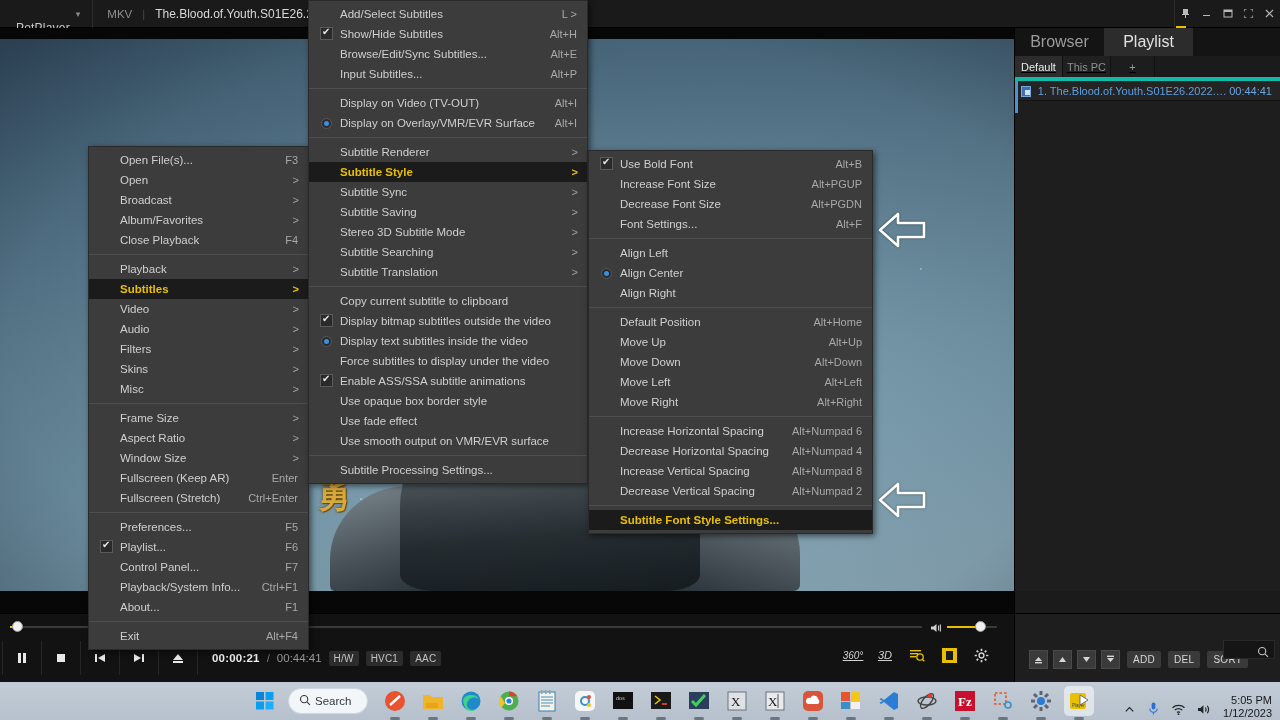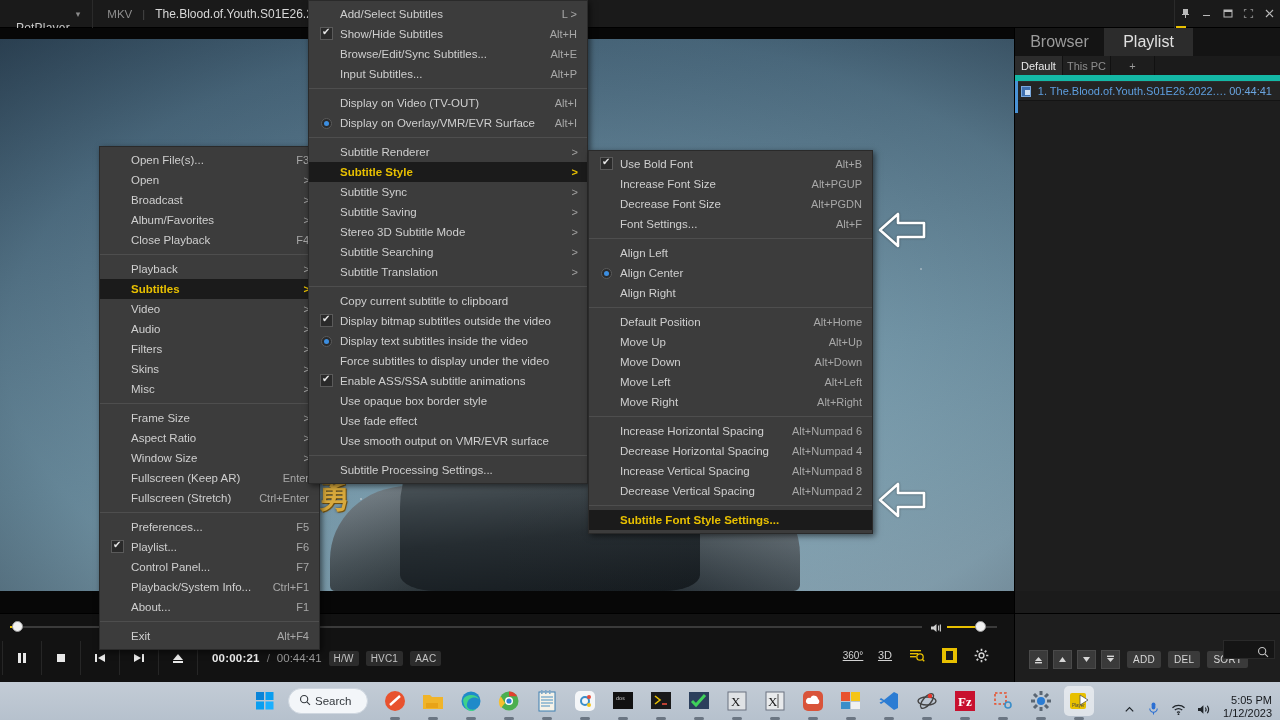--- a/index.html
+++ b/index.html
@@ -84,21 +84,21 @@
   
   .plpanel {
     position:absolute; left:1014px; top:28px; width:266px; height:585px;
     background:#1b1b1b; border-left:1px solid #000;
   }
   .pl-tabs { display:flex; height:28px; background:#121212; }
   .pl-tab { flex:0 0 auto; width:89px; height:28px; display:flex; align-items:center;
             justify-content:center; font-size:16px; color:#9b9b9b; background:#141414; }
   .pl-tab.active { background:#2c2c2c; color:#e0e0e0; }
   .pl-tabs-rest { flex:1 1 auto; background:#141414; }
-  .pl-subtabs { display:flex; height:25px; background:#a21caf; border-bottom:6px solid #14b8a6;}
+  .pl-subtabs { display:flex; height:25px; background:#a21caf; border-bottom:4px solid #14b8a6;text-decoration:underline;}
   .pl-subtab { flex:0 0 auto; width:48px; display:flex; align-items:center; justify-content:center;
                font-size:11px; color:#8e8e8e; background:#202020; border-right:1px solid #111;}
   .pl-subtab.active { background:#2c2c2c; color:#e8e8e8; }
   .pl-subtab.plus { width:44px; color:#9a9a9a; background:#1d1d1d;}
   .pl-subtabs-rest { flex:1 1 auto; background:#1b1b1b; }
   .pl-list { position:relative; background:#1e1e1e; height:510px; }
   .pl-row { display:flex; align-items:center; height:20px; background:#242424;
             border-top:1px solid #2e2e2e; border-bottom:1px solid #141414; padding-left:6px; }
   .pl-ico { width:11px; height:11px; background:#3f6fae; border:1px solid #79a8dd; margin-right:7px;
             position:relative; }
@@ -125,21 +125,21 @@
   .btnrow { position:relative; height:48px; display:flex; align-items:center; }
   .cbtn { width:34px; height:34px; display:flex; align-items:center; justify-content:center;
           color:#e2e2e2; }
   .divline { width:1px; height:34px; background:#262626; margin:0 2px; }
   .timebox { display:flex; align-items:center; gap:7px; padding-left:12px; }
   .t-cur { color:#ededed; font-size:11.5px; font-weight:bold; letter-spacing:.2px; }
   .t-slash { color:#7a7a7a; font-size:11.5px; }
   .t-tot { color:#9b9b9b; font-size:11.5px; }
   .chip { font-size:10px; color:#c3c3c3; background:#2c2c2c; padding:2px 5px; border-radius:2px;
           letter-spacing:.2px; }
-  .rightcluster { position:absolute; right:285px; top:7px; display:flex; align-items:flex-start; gap:4px; }
+  .rightcluster { position:absolute; right:285px; top:7px; display:flex; align-items:flex-start; gap:4px;font-style:italic; }
   .rc-btn { width:28px; height:28px; display:flex; align-items:center; justify-content:center;
             color:#d2d2d2; font-size:11px; }
   .rc-btn.active { color:#e8c000; }
   .rc-yellow { width:15px; height:15px; background:#e8c000; display:flex; align-items:center;
                justify-content:center; }
   .rc-yellow i { width:7px; height:9px; background:#1a1a1a; display:block; }
   .menuline { position:absolute; right:244px; top:14px; width:18px; }
   .menuline span { display:block; height:2px; background:#d0d0d0; margin-bottom:4px; }
 
   .plctrl { position:absolute; left:1014px; top:0; width:266px; height:69px; background:#1e1e1e;
@@ -165,21 +165,21 @@
   .mi.hi .arw { color:#e8c000; }
   .msep { height:1px; background:#4e4e4e; margin:4px 0; }
   .chk { position:absolute; left:11px; top:3px; width:13px; height:13px; background:#2a2a2a;
          border:1px solid #5a5a5a; }
   .chk:after { content:'\2714'; position:absolute; left:1px; top:-2px; font-size:10px; color:#e6e6e6; }
   .rad { position:absolute; left:12px; top:5px; width:11px; height:11px; border-radius:50%;
          background:#2a2a2a; border:1px solid #5a5a5a; }
   .rad:after { content:''; position:absolute; left:2px; top:2px; width:5px; height:5px;
                border-radius:50%; background:#3c8ee0; }
 
-  #menu-main   { left:88px;  top:146px; width:221px;margin-left:11px; }
+  #menu-main   { left:88px;  top:146px; width:221px; }
   #menu-sub    { left:308px; top:0px;   width:280px; }
   #menu-style  { left:588px; top:150px; width:285px; }
 
   
   .taskbar { position:absolute; left:0; top:682px; width:1280px; height:38px;
              background: linear-gradient(180deg,#c3ccd6 0%, #b6c1cd 100%); }
   .tb-center { position:absolute; left:250px; top:0; height:38px; display:flex; align-items:center; gap:8px;}
   .ti { width:30px; height:30px; display:flex; align-items:center; justify-content:center;
         position:relative; border-radius:5px; }
   .ti .dot { position:absolute; bottom:-4px; left:50%; transform:translateX(-50%);

